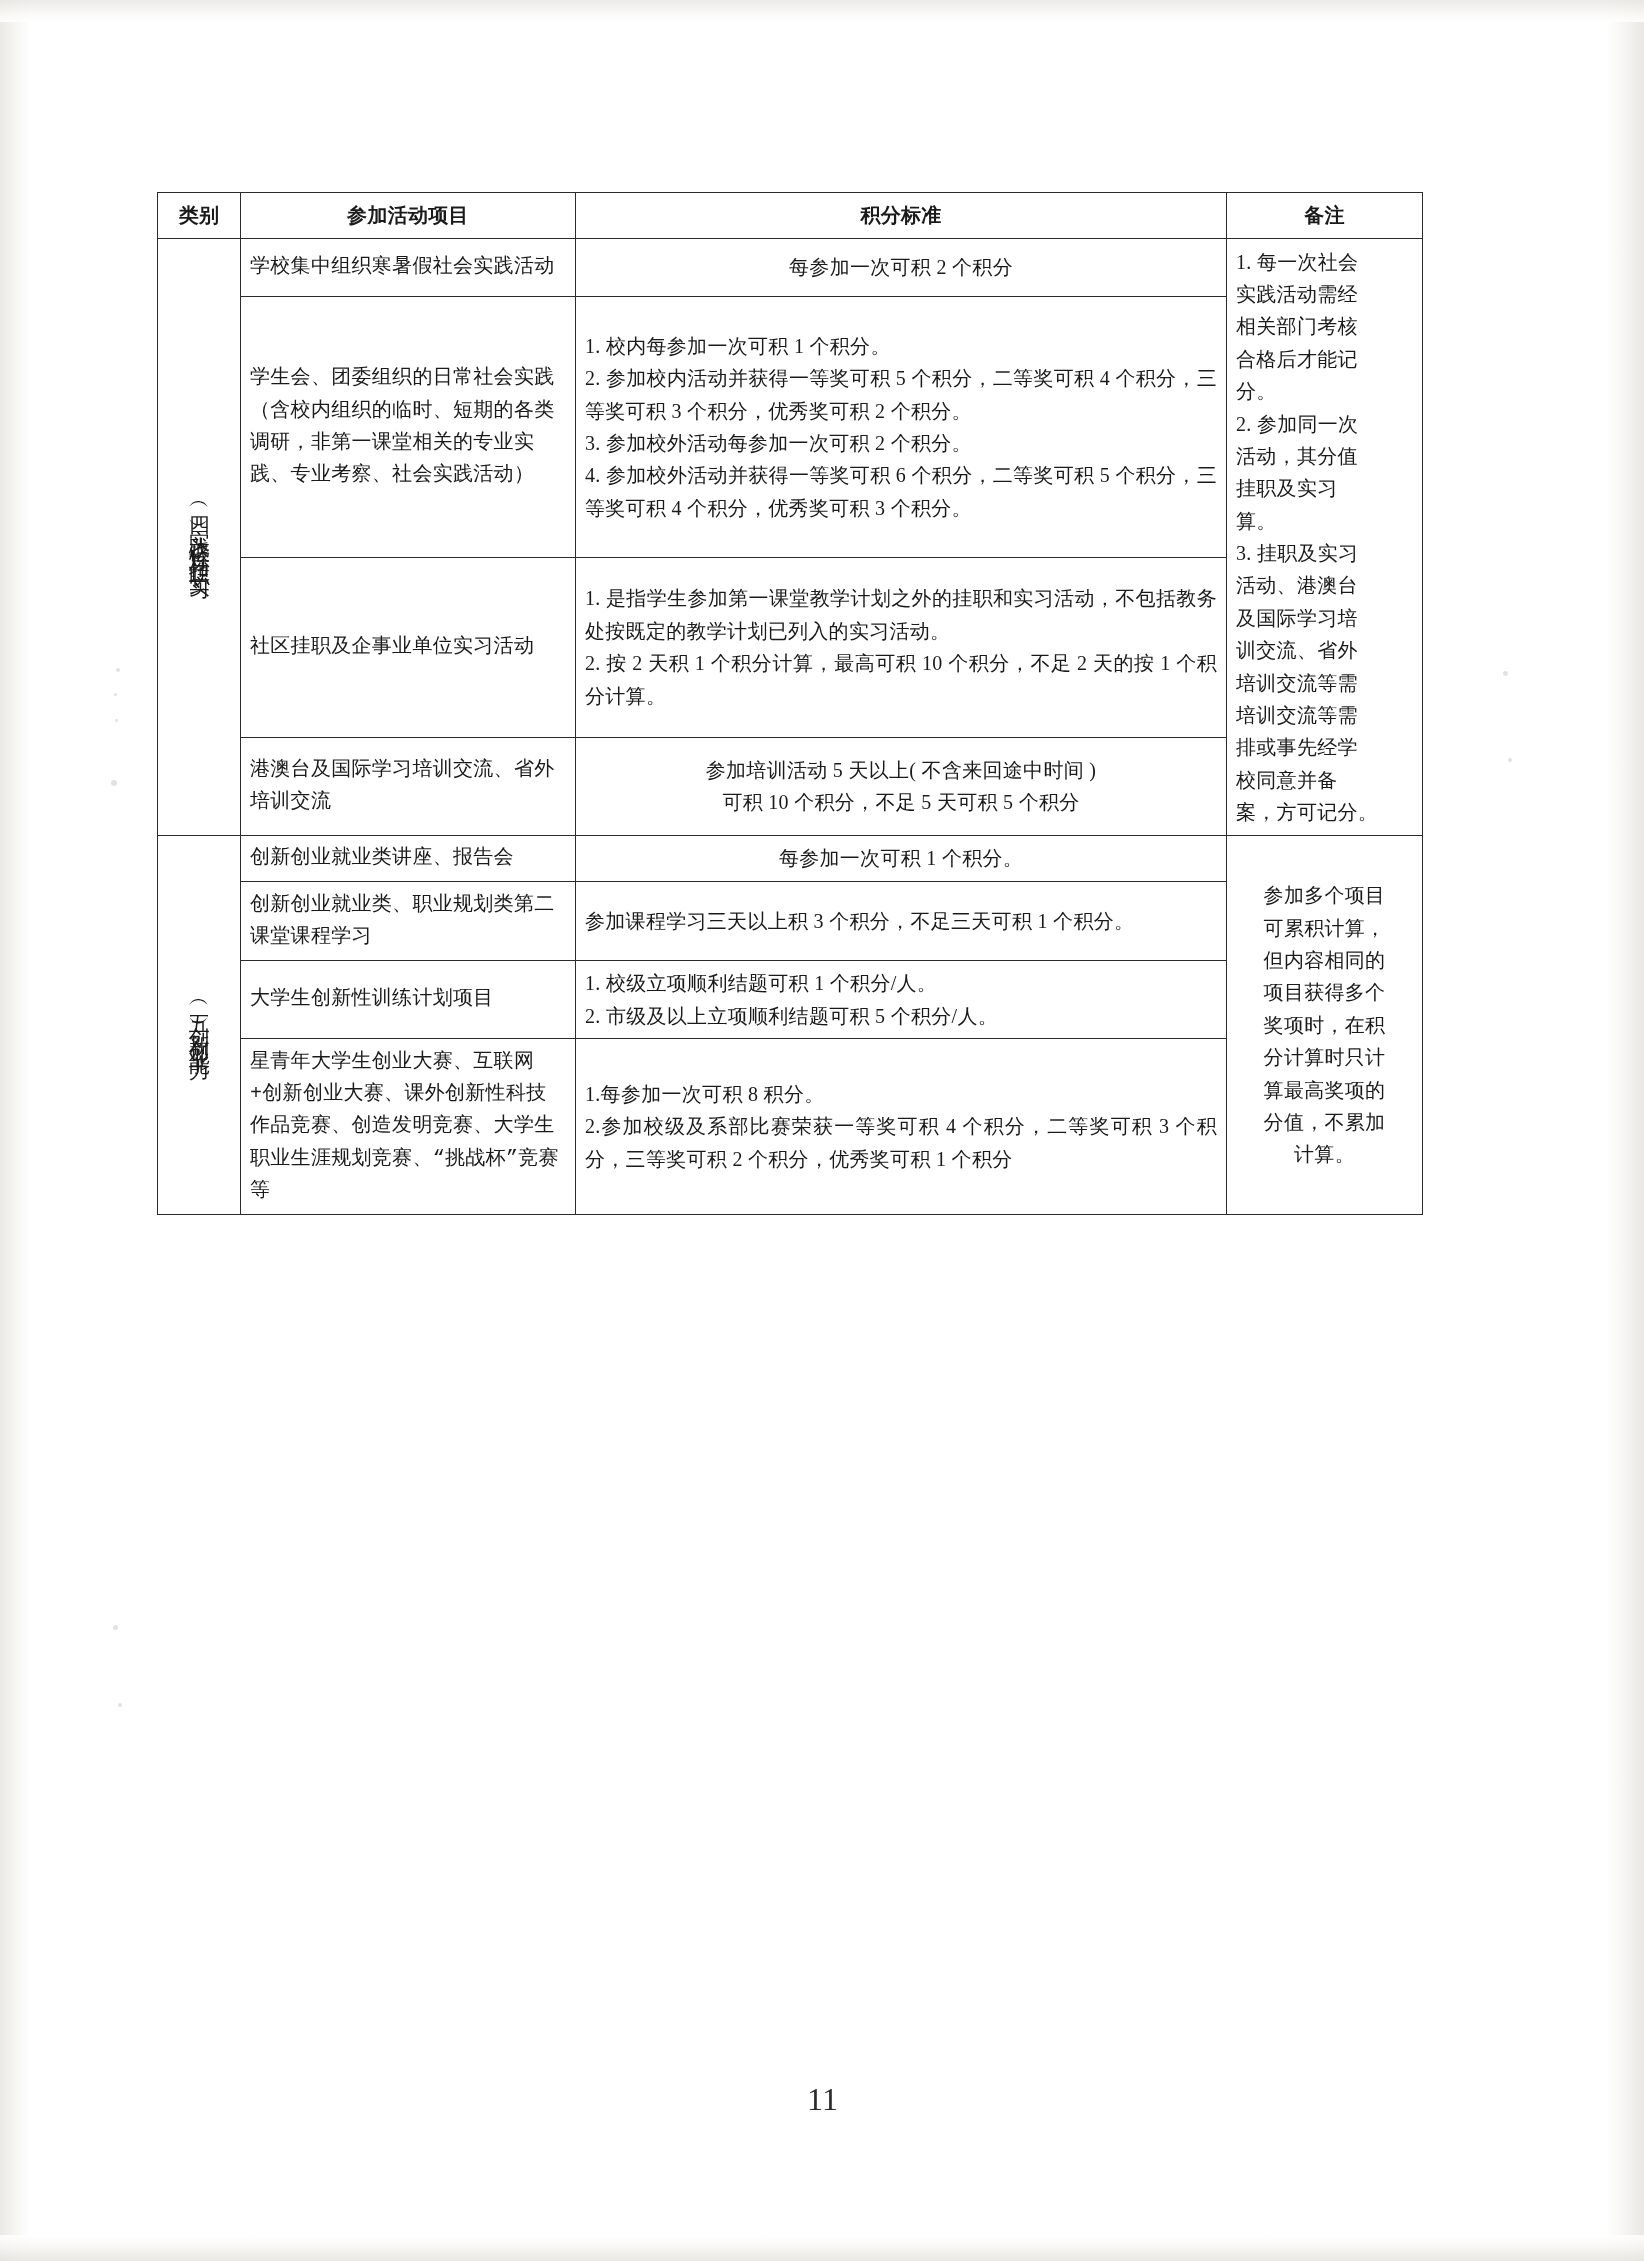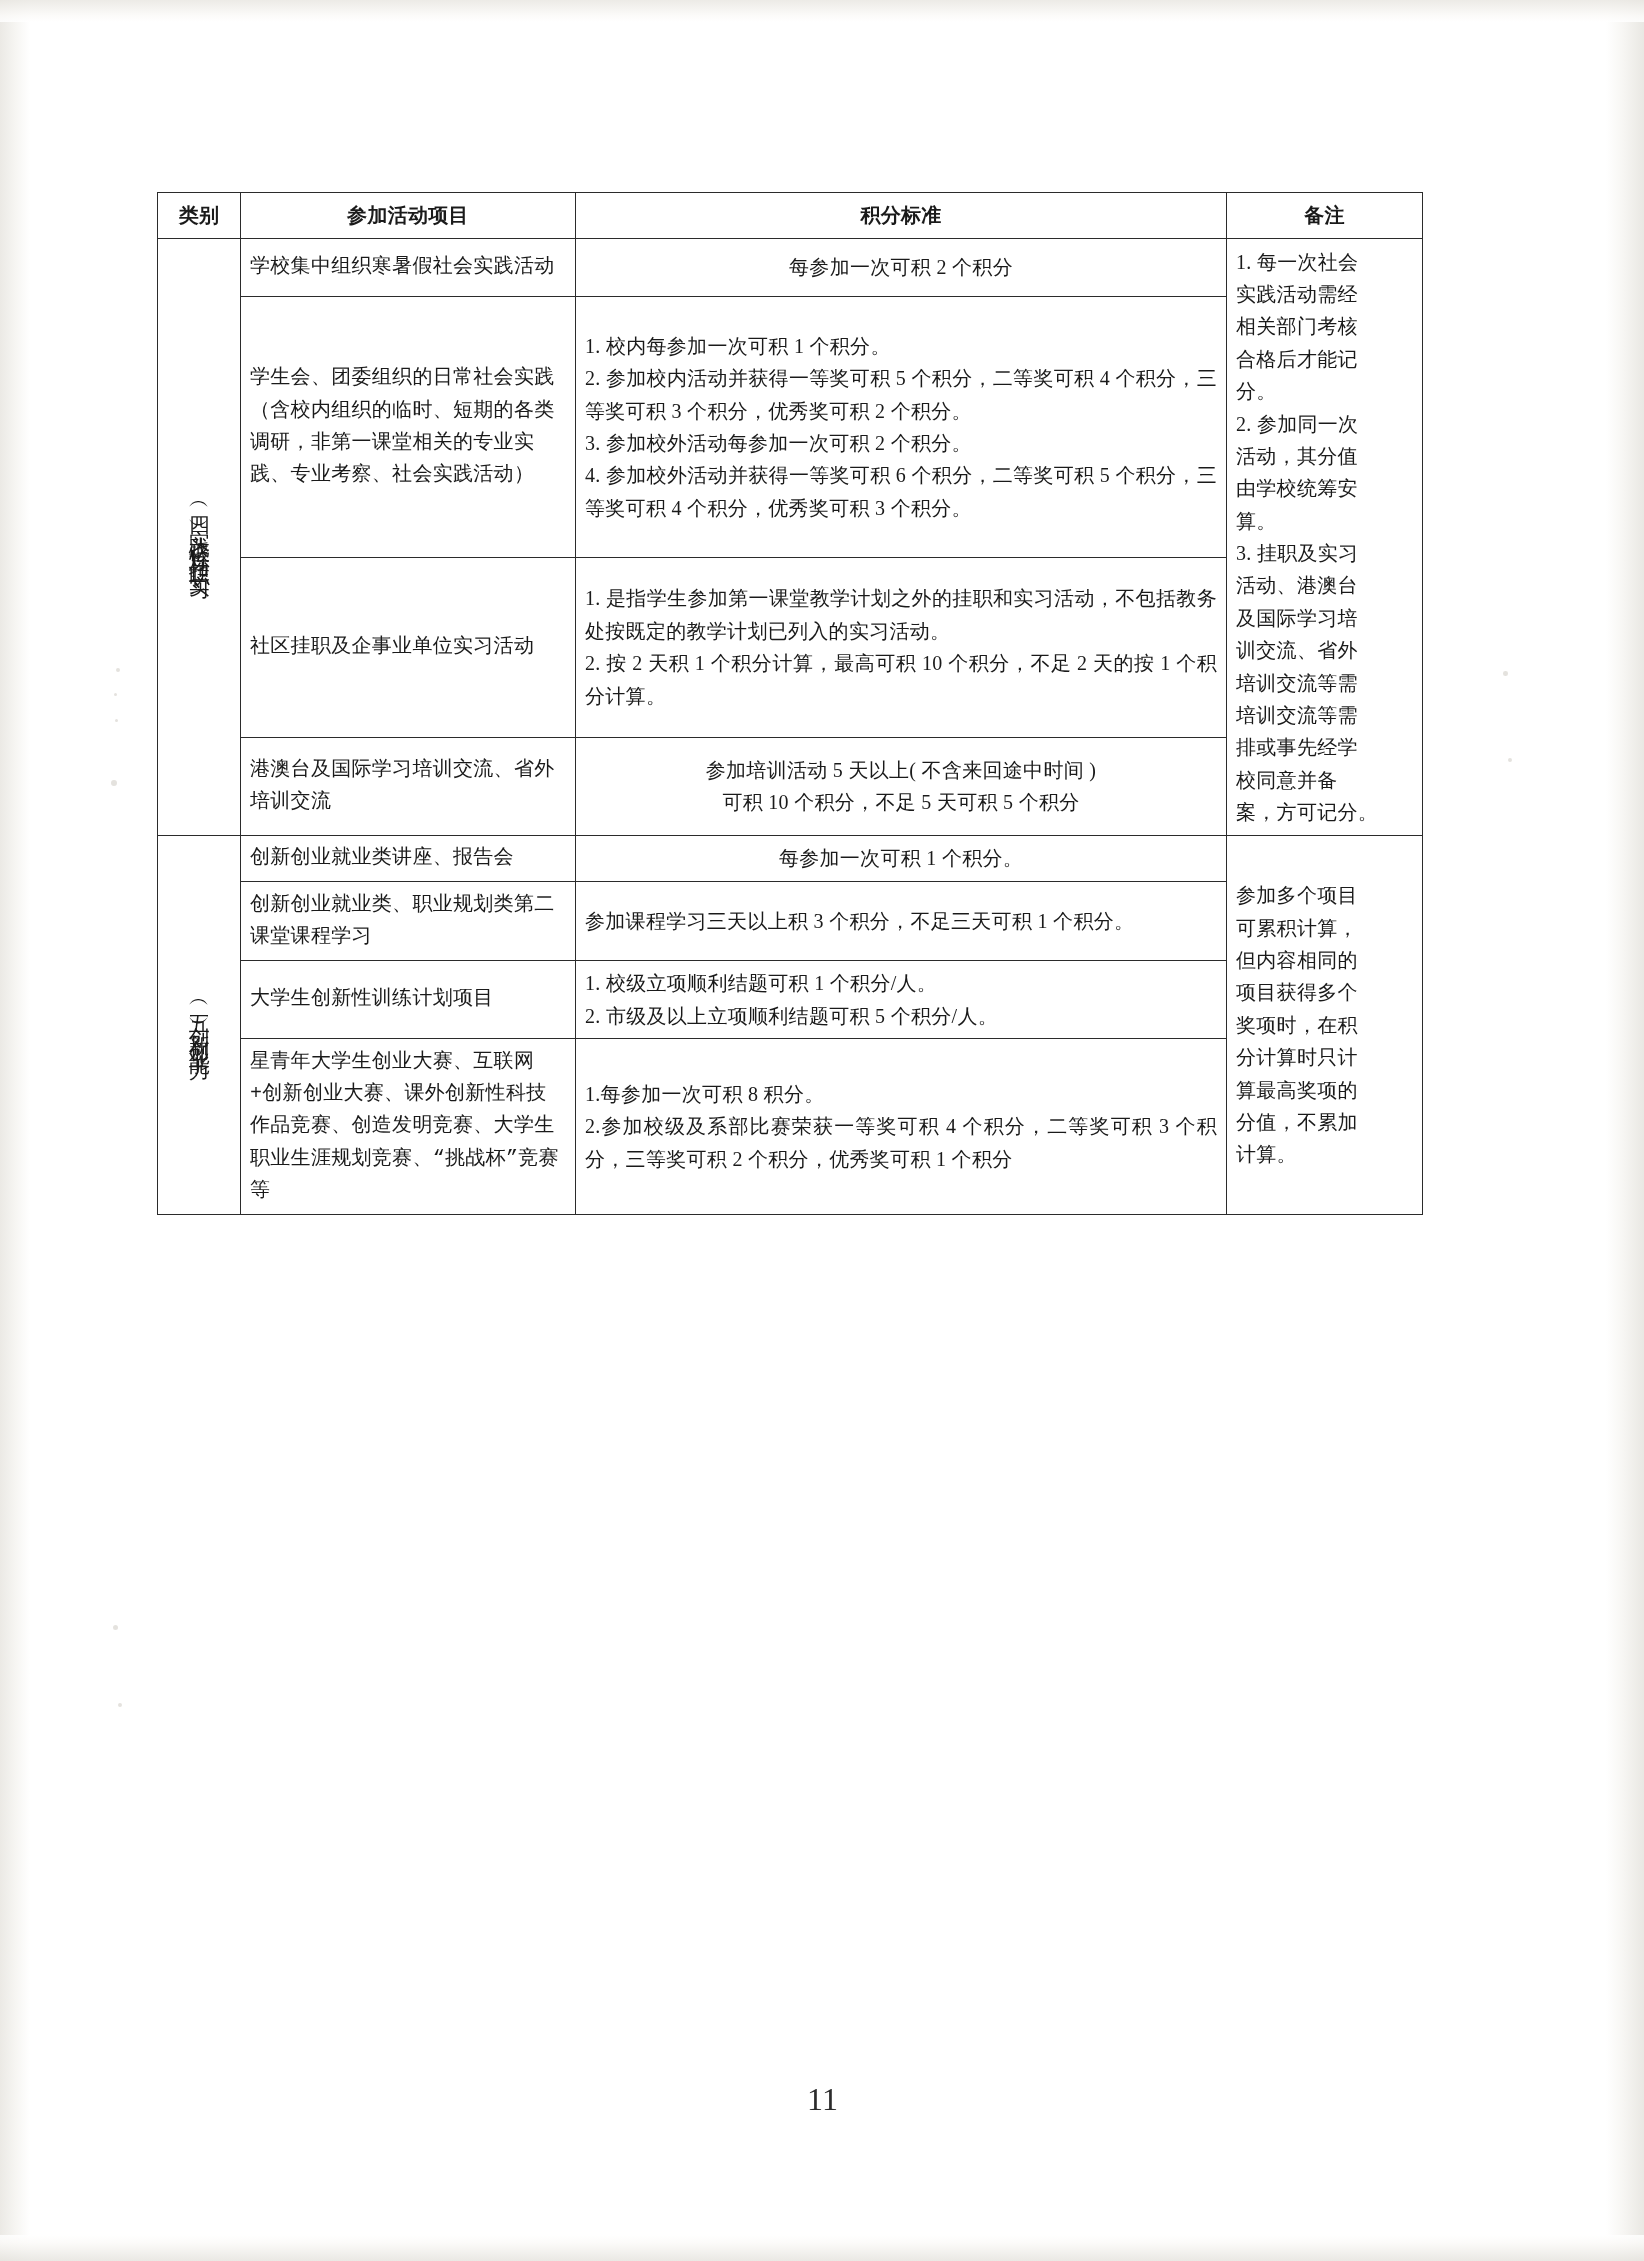--- a/index.html
+++ b/index.html
@@ -178,21 +178,21 @@
         <p>每参加一次可积 2 个积分</p>
       </td>
       <td class="note-cell" rowspan="4">
         <p>1. 每一次社会</p>
         <p>实践活动需经</p>
         <p>相关部门考核</p>
         <p>合格后才能记</p>
         <p>分。</p>
         <p>2. 参加同一次</p>
         <p>活动，其分值</p>
-        <p>由学校统筹安</p>
+        <p>挂职及实习</p>
         <p>算。</p>
         <p>3. 挂职及实习</p>
         <p>活动、港澳台</p>
         <p>及国际学习培</p>
         <p>训交流、省外</p>
         <p>培训交流等需</p>
         <p>培训交流等需</p>
         <p>排或事先经学</p>
         <p>校同意并备</p>
         <p>案，方可记分。</p>
@@ -234,21 +234,21 @@
     <tr>
       <td class="cat-cell" rowspan="4">
         <span class="cat-vert">（五）创新创业能力</span>
       </td>
       <td class="item-cell">
         <span>创新创业就业类讲座、报告会</span>
       </td>
       <td class="std-cell center">
         <p>每参加一次可积 1 个积分。</p>
       </td>
-      <td class="note-cell" rowspan="4" style="vertical-align:middle;">
+      <td class="note-cell" rowspan="4" style="vertical-align:middle;text-align:center;">
         <p>参加多个项目</p>
         <p>可累积计算，</p>
         <p>但内容相同的</p>
         <p>项目获得多个</p>
         <p>奖项时，在积</p>
         <p>分计算时只计</p>
         <p>算最高奖项的</p>
         <p>分值，不累加</p>
         <p>计算。</p>
       </td>

